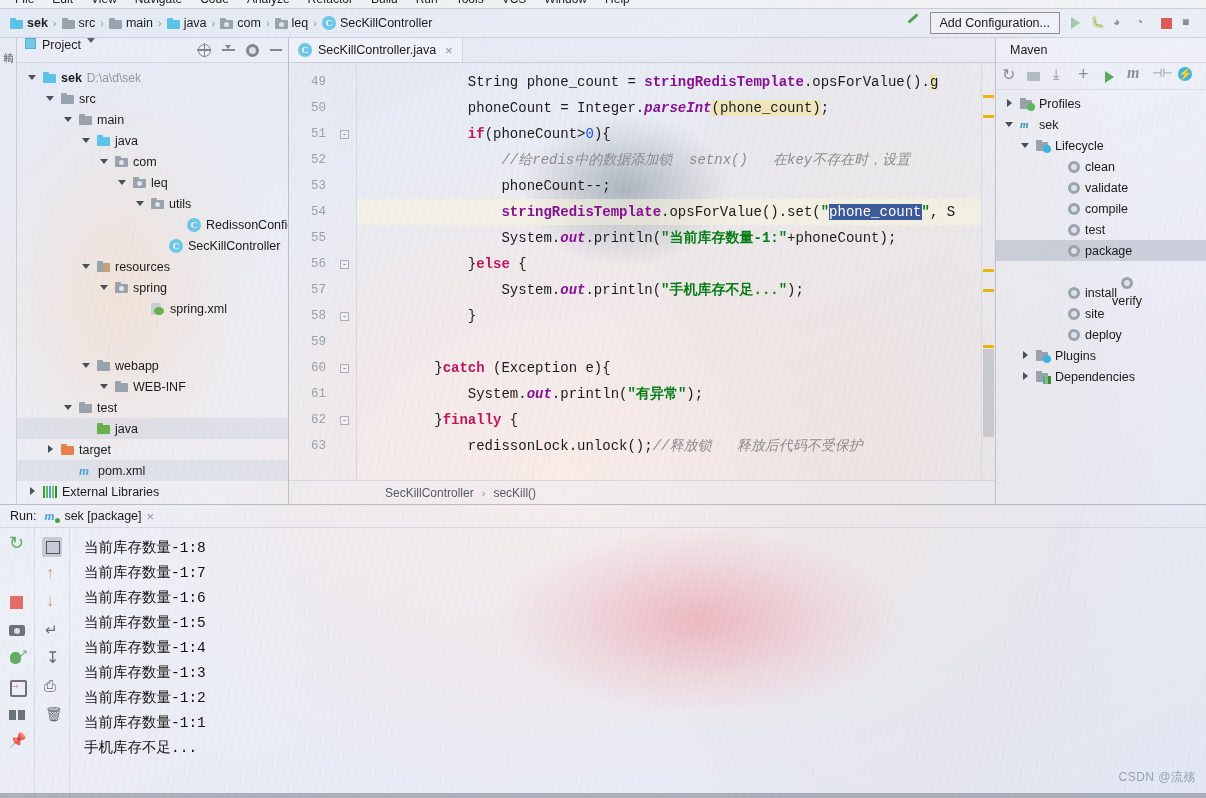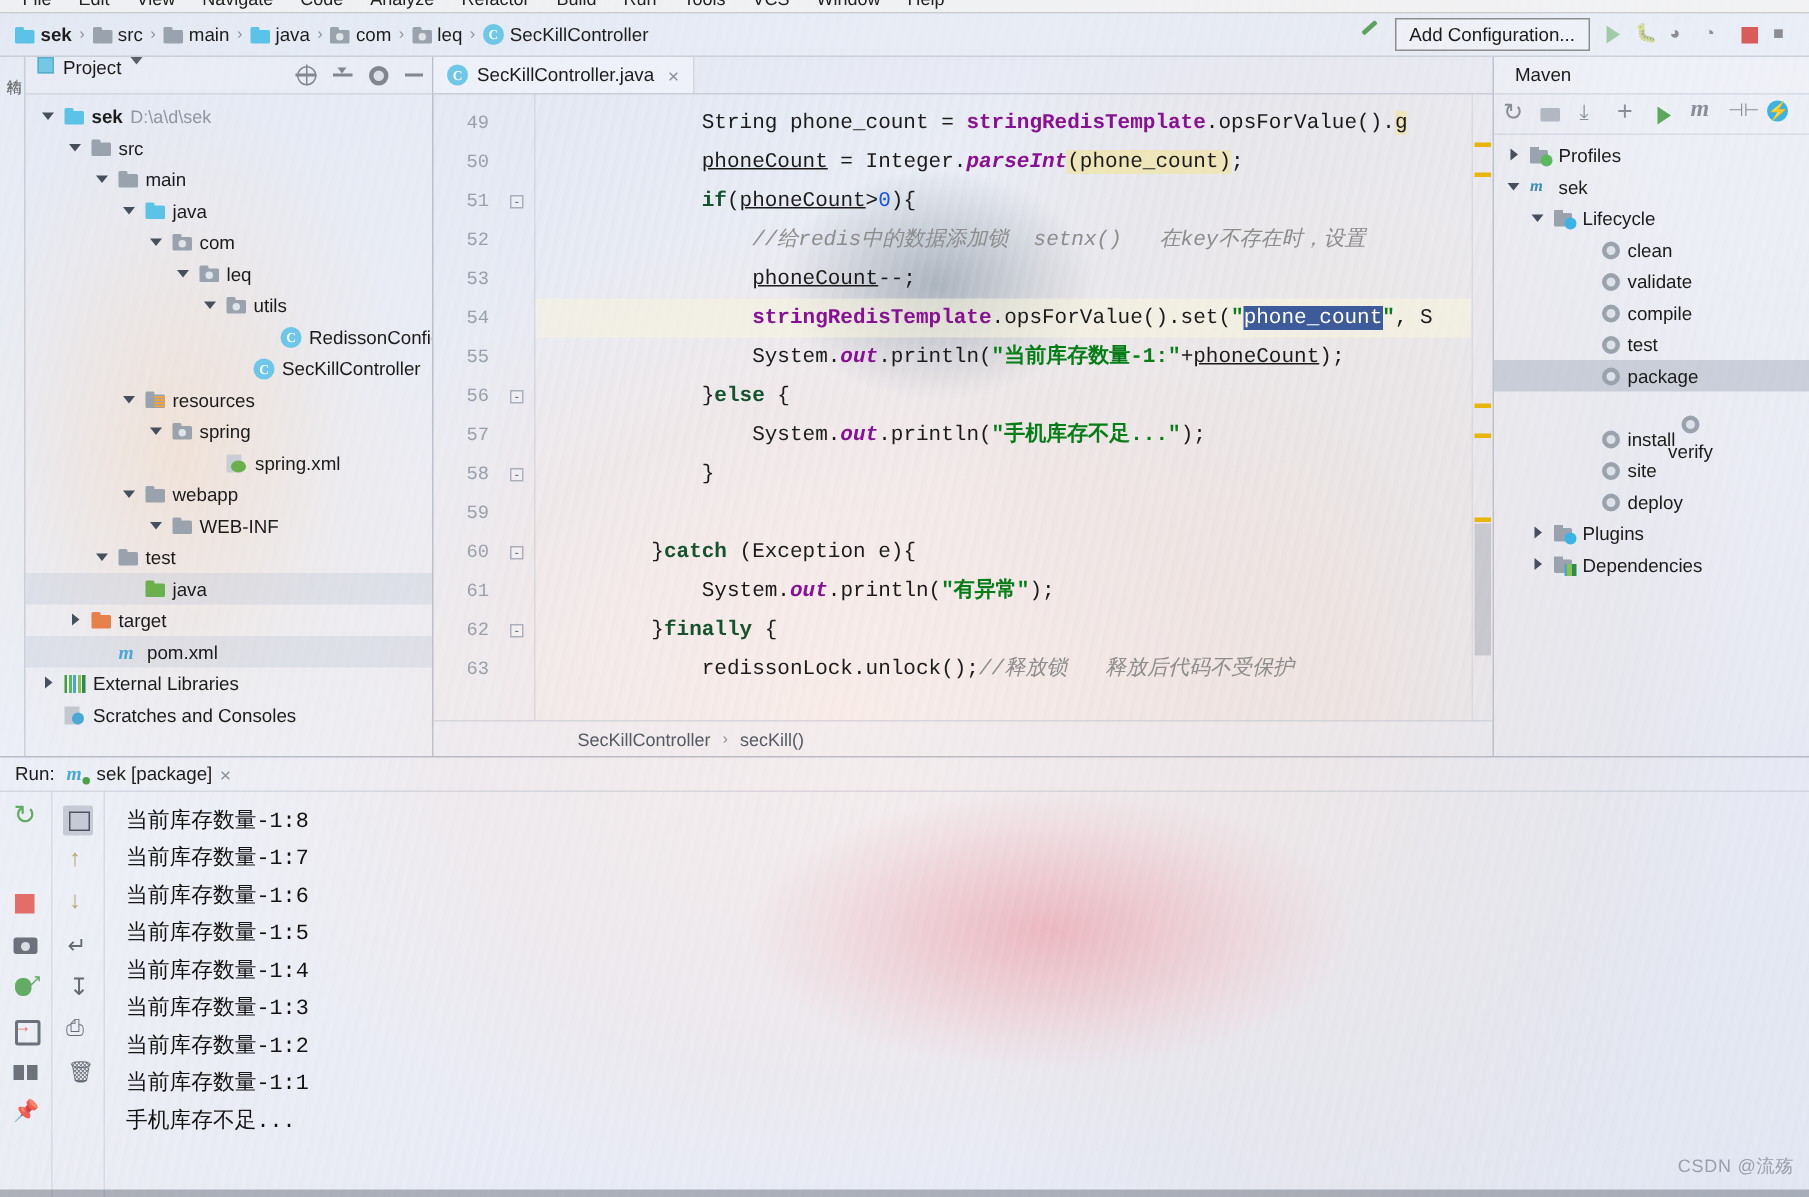--- a/index.html
+++ b/index.html
@@ -213,27 +213,27 @@
   .foldbox { width:9px;height:9px;border:1px solid #a9b0bb; background:rgba(255,255,255,0.25);
      color:#6b727c; font-size:9px; line-height:7px; text-align:center; }
 
   #code {
     flex:1; min-width:0; padding-top:6px; position:relative; overflow:hidden;
     font-family:"Liberation Mono", monospace; font-size:14px;
     white-space:pre;
   }
   #code .cl { height:26px; line-height:26px; padding-left:10px; }
   #code .cl.curline { background:rgba(248,244,220,0.55); }
-  .k { color:#14532d; font-weight:bold; }
+  .k { color:#be185d; font-weight:bold; }
   .fld { color:#871094; font-weight:bold; }
   .stat { color:#871094; font-style:italic; font-weight:bold; }
   .str { color:#067d17; font-weight:bold; }
   .num { color:#1750eb; }
   .cmt { color:#8c8c8c; font-style:italic; }
-  .und { text-decoration:underline; }
+  .und { }
   .warnbg { background:rgba(240,228,170,0.75); }
   .selbg { background:#3d5a9b; color:#ffffff;margin-top:36px; }
 
   
   #markers {
     width:14px; flex:none; position:relative;
     background:rgba(233,236,245,0.2);
     border-left:1px solid rgba(180,185,195,0.3);
   }
   #markers .mk { position:absolute; left:1px; width:11px; height:3px; background:#e8b60b; }
@@ -488,21 +488,21 @@
             <span class="folder-ico pkg">
               <i class="dot"></i>
             </span>
             <span>spring</span>
           </div>
           <div class="row" style="padding-left: 118px;">
             <span class="arrow "></span>
             <span class="xml-ico spring"></span>
             <span>spring.xml</span>
           </div>
-          <div class="row" style="padding-left: 64px;">
+          <div class="row" style="padding-left: 64px; margin-top: 36px;">
             <span class="arrow down"></span>
             <span class="folder-ico"></span>
             <span>webapp</span>
           </div>
           <div class="row" style="padding-left: 82px;">
             <span class="arrow down"></span>
             <span class="folder-ico"></span>
             <span>WEB-INF</span>
           </div>
           <div class="row" style="padding-left: 46px;">

